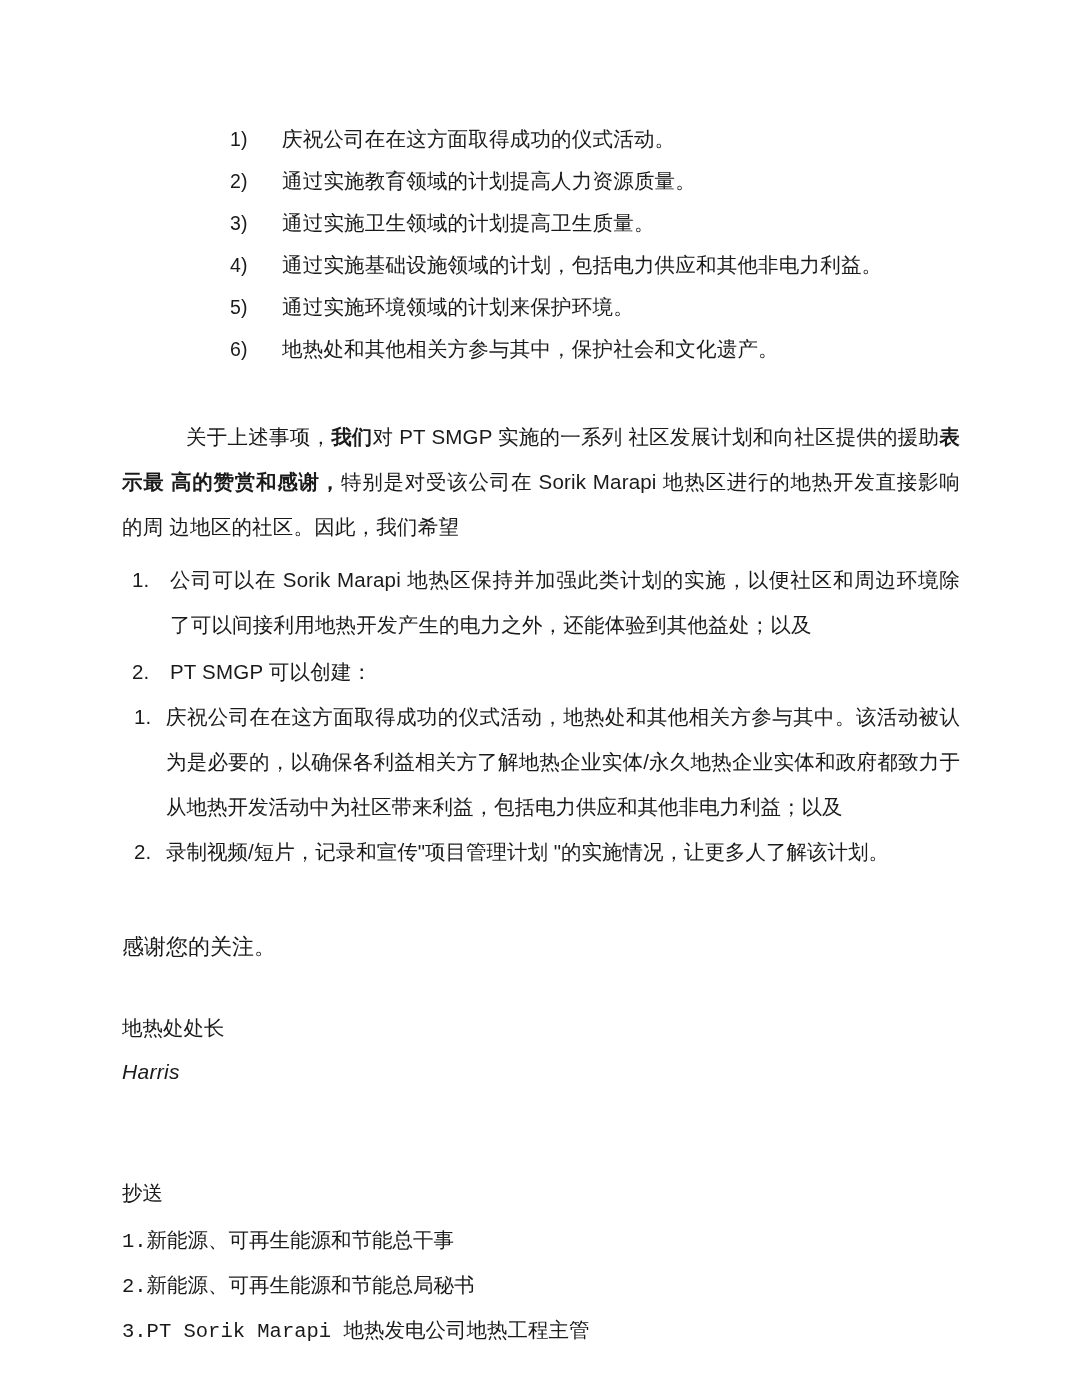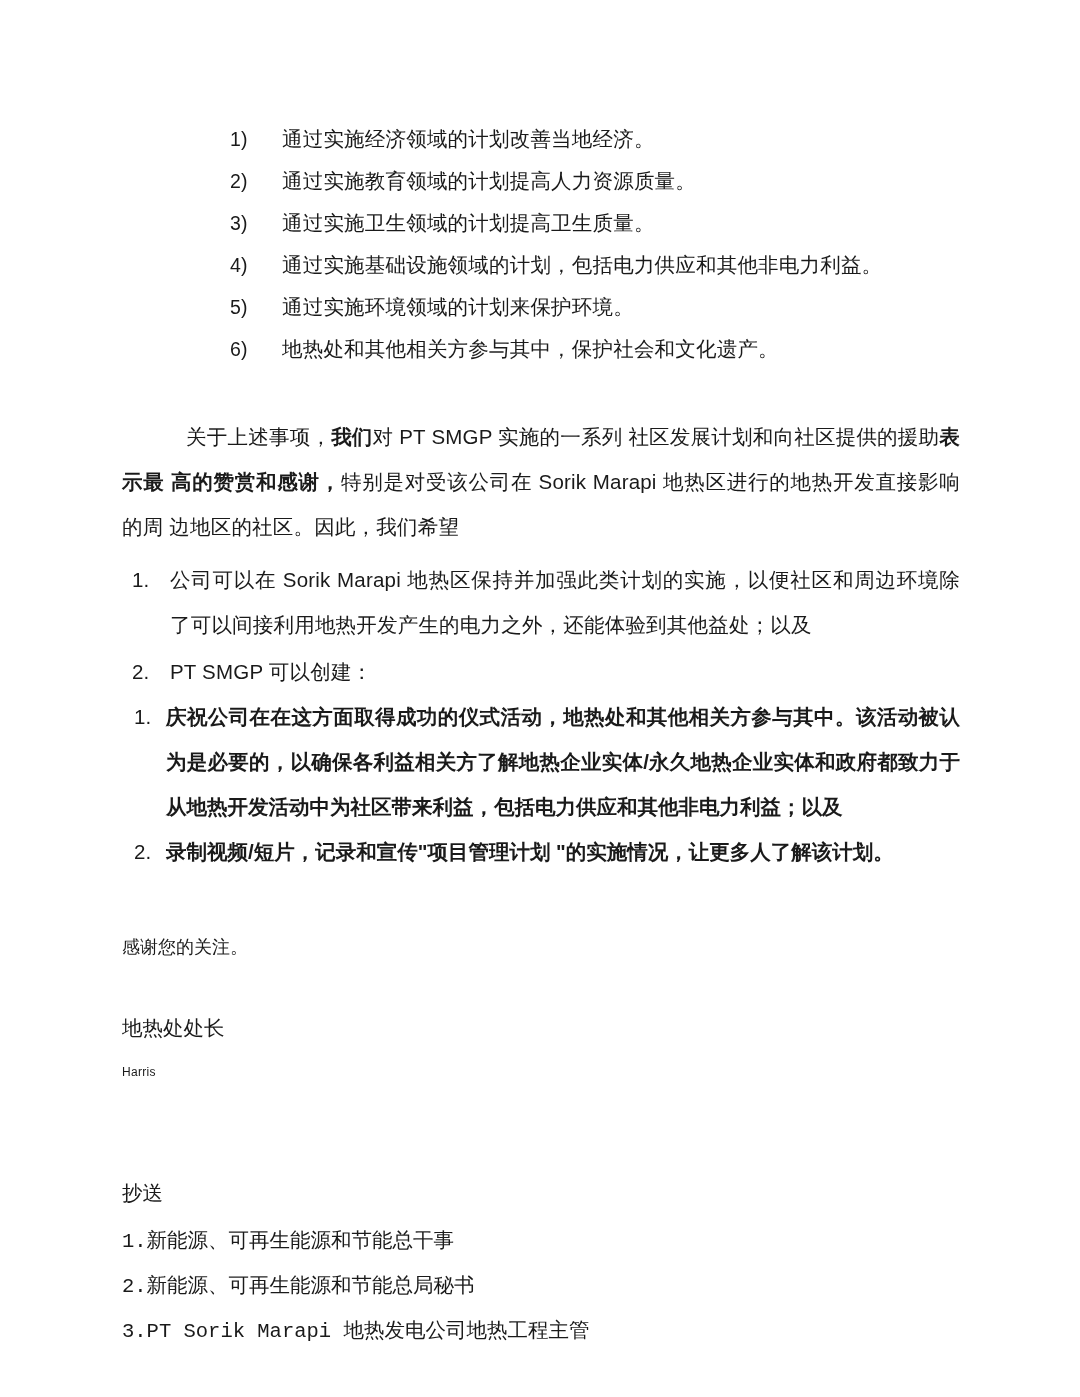--- a/index.html
+++ b/index.html
@@ -102,38 +102,38 @@
   .sub-list > li > .marker {
     width: 44px;
     flex: 0 0 44px;
     padding-left: 12px;
     box-sizing: border-box;
   }
   .sub-list > li > .body {
     flex: 1;
     text-align: justify;
     text-justify: inter-ideograph;
-    font-weight: bold;
   }
 
   .thanks {
     margin: 52px 0 0 0;
-    font-size: 18px;
+    font-size: 22px;
     line-height: 42px;
   }
 
   .signature {
     margin: 38px 0 0 0;
     text-align: left;
     font-size: 20.5px;
     line-height: 44px;
   }
   .signature .name {
-    font-size: 12px;
+    font-size: 21px;
     letter-spacing: 0.3px;
+    font-style: italic;
   }
 
   .cc-block {
     margin: 78px 0 0 0;
     font-size: 20.5px;
     line-height: 45px;
     font-family: Liberation Mono, monospace;
   }
   .cc-block .cc-title {
     margin-bottom: 2px;
@@ -143,21 +143,21 @@
   }
 </style>
 </head>
 <body>
 
 <div class="page">
 
   <ul class="paren-list">
     <li>
       <span class="marker">1)</span>
-      <span class="txt">通过实施经济领域的计划改善当地经济。</span>
+      <span class="txt">庆祝公司在在这方面取得成功的仪式活动。</span>
     </li>
     <li>
       <span class="marker">2)</span>
       <span class="txt">通过实施教育领域的计划提高人力资源质量。</span>
     </li>
     <li>
       <span class="marker">3)</span>
       <span class="txt">通过实施卫生领域的计划提高卫生质量。</span>
     </li>
     <li>

